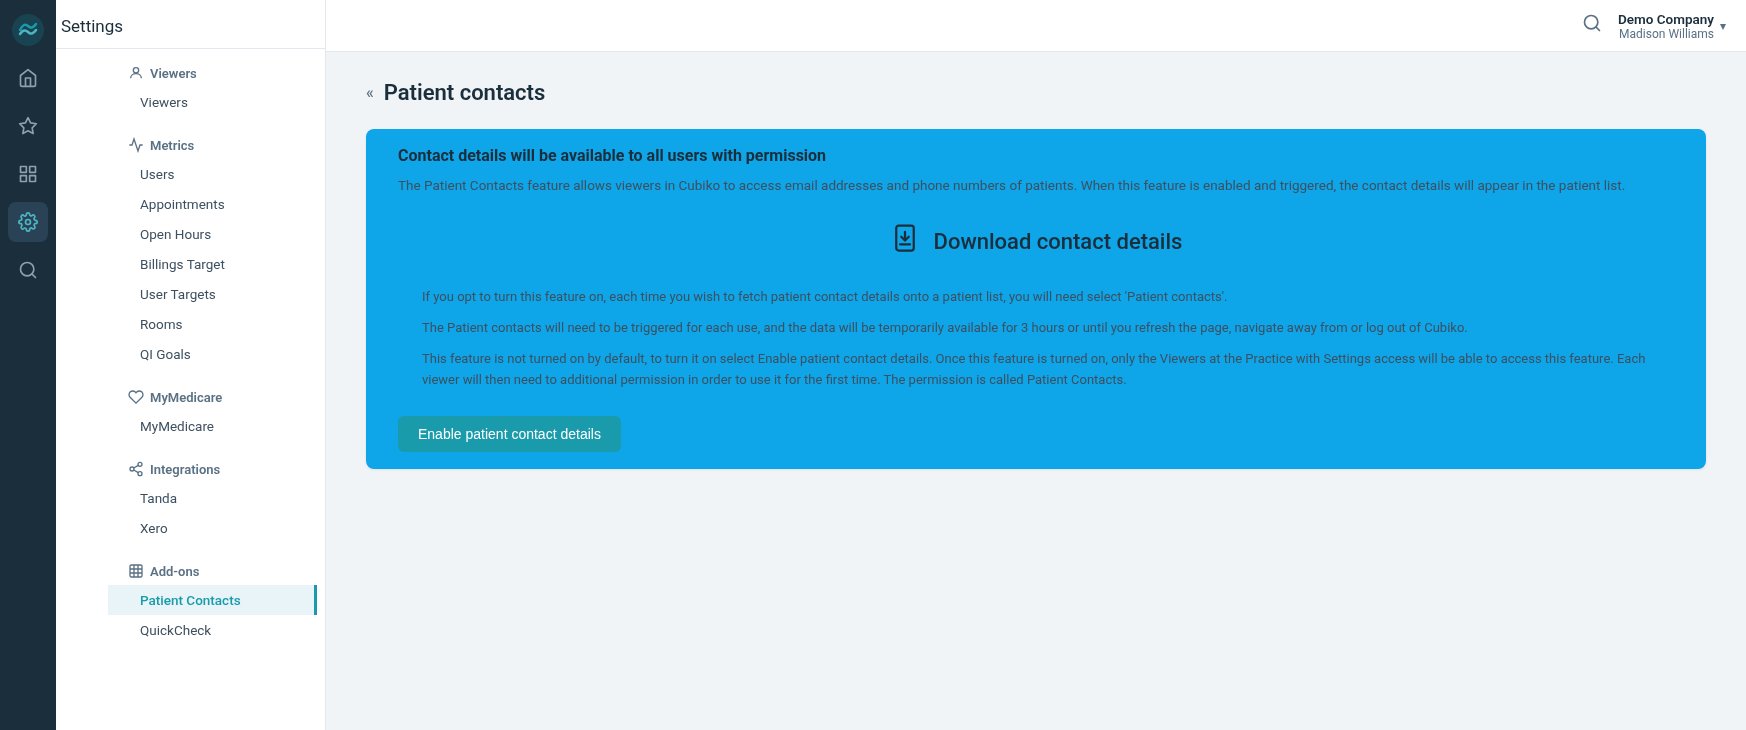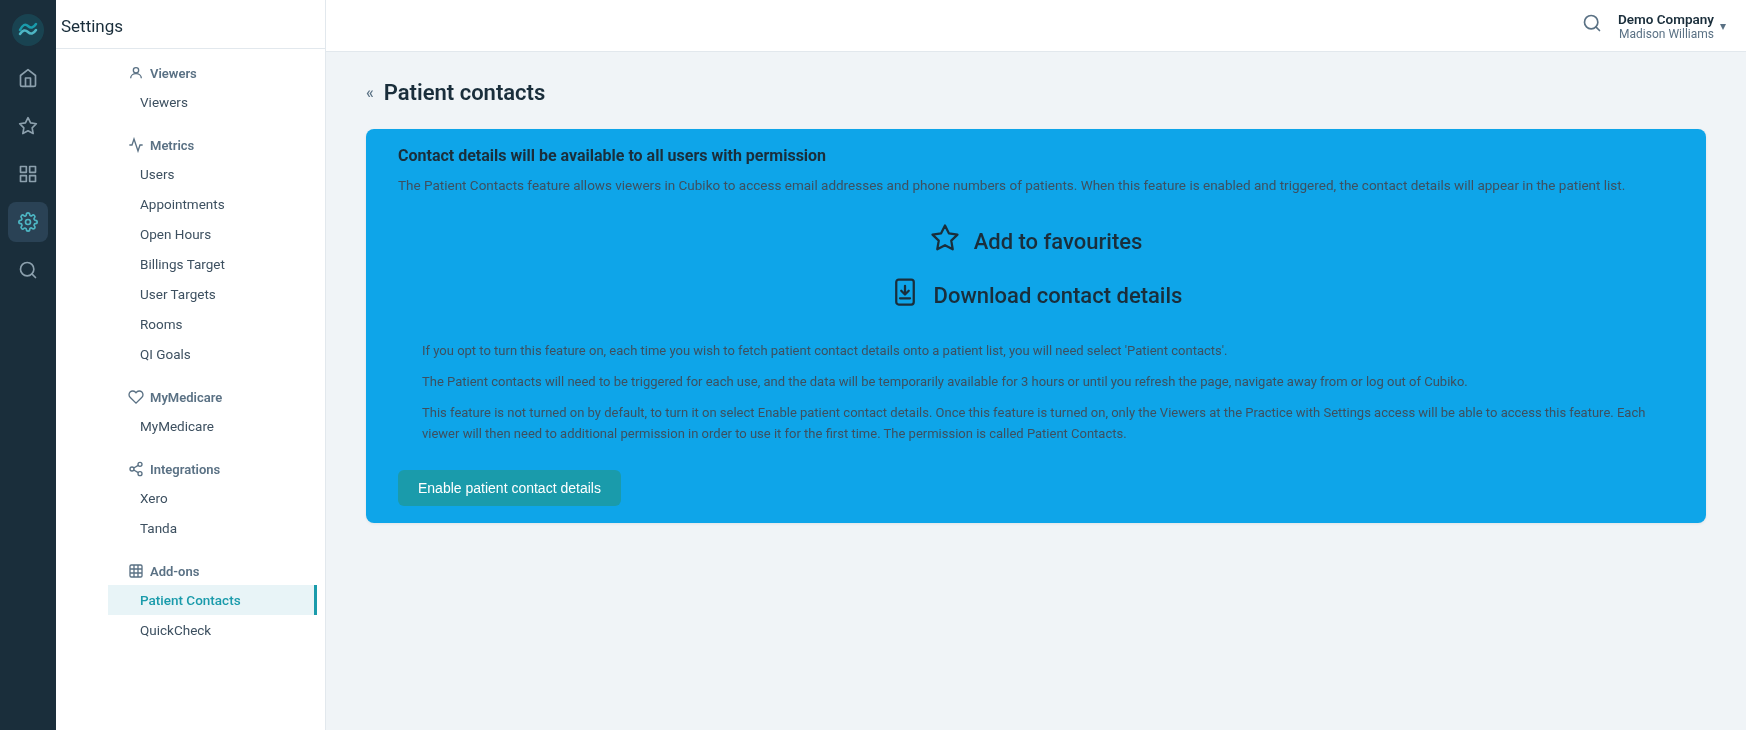--- a/index.html
+++ b/index.html
@@ -305,22 +305,22 @@
     <div class="sidebar-section-title">
       <svg viewBox="0 0 24 24">
           <circle cx="18" cy="5" r="3"></circle>
           <circle cx="6" cy="12" r="3"></circle>
           <circle cx="18" cy="19" r="3"></circle>
           <line x1="8.59" y1="13.51" x2="15.42" y2="17.49"></line>
           <line x1="15.41" y1="6.51" x2="8.59" y2="10.49"></line>
         </svg>
       <span>Integrations</span>
     </div>
+    <div class="sidebar-item">Tanda</div>
     <div class="sidebar-item">Xero</div>
-    <div class="sidebar-item">Tanda</div>
   </div>
 
   <div class="sidebar-section">
     <div class="sidebar-section-title">
       <svg viewBox="0 0 24 24">
           <rect x="3" y="3" width="18" height="18" rx="2"></rect>
           <path d="M9 3v18M15 3v18M3 9h18M3 15h18"></path>
         </svg>
       <span>Add-ons</span>
     </div>
@@ -351,28 +351,20 @@
     <div class="page-header">
       <span class="collapse-btn">«</span>
       <h1 class="page-title">Patient contacts</h1>
     </div>
 
     <div class="card">
       <div class="card-heading">Contact details will be available to all users with permission</div>
       <p class="card-desc">The Patient Contacts feature allows viewers in Cubiko to access email addresses and phone numbers of patients. When this feature is enabled and triggered, the contact details will appear in the patient list.</p>
 
       <div class="feature-list">
-        <div class="feature-item">
-          <span class="feature-icon">
-            <svg width="30" height="30" viewBox="0 0 24 24" fill="none" stroke="currentColor" stroke-width="1.8" stroke-linecap="round" stroke-linejoin="round">
-              <polygon points="12 2 15.09 8.26 22 9.27 17 14.14 18.18 21.02 12 17.77 5.82 21.02 7 14.14 2 9.27 8.91 8.26 12 2"></polygon>
-            </svg>
-          </span>
-          <span>Add to favourites</span>
-        </div>
         <div class="feature-item">
           <span class="feature-icon">
             <svg width="30" height="30" viewBox="0 0 24 24" fill="none" stroke="currentColor" stroke-width="1.8" stroke-linecap="round" stroke-linejoin="round">
               <rect x="5" y="2" width="14" height="20" rx="2"></rect>
                 <line x1="12" y1="7" x2="12" y2="13"></line>
                 <polyline points="9 11 12 14 15 11"></polyline>
                 <line x1="8" y1="17" x2="16" y2="17"></line>
             </svg>
           </span>
           <span>Download contact details</span>

